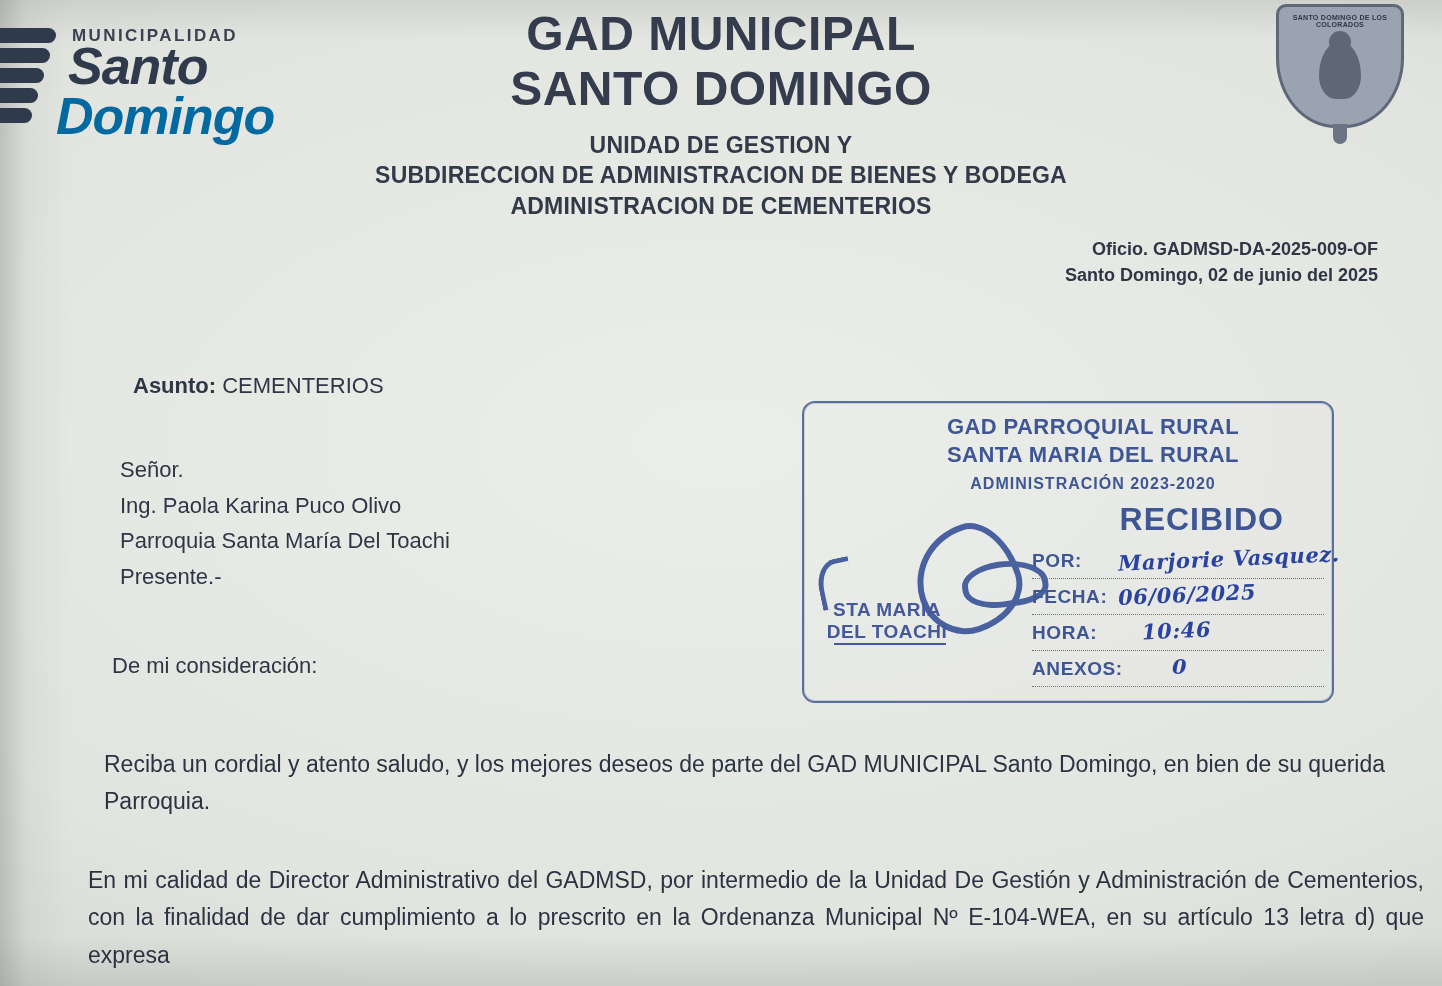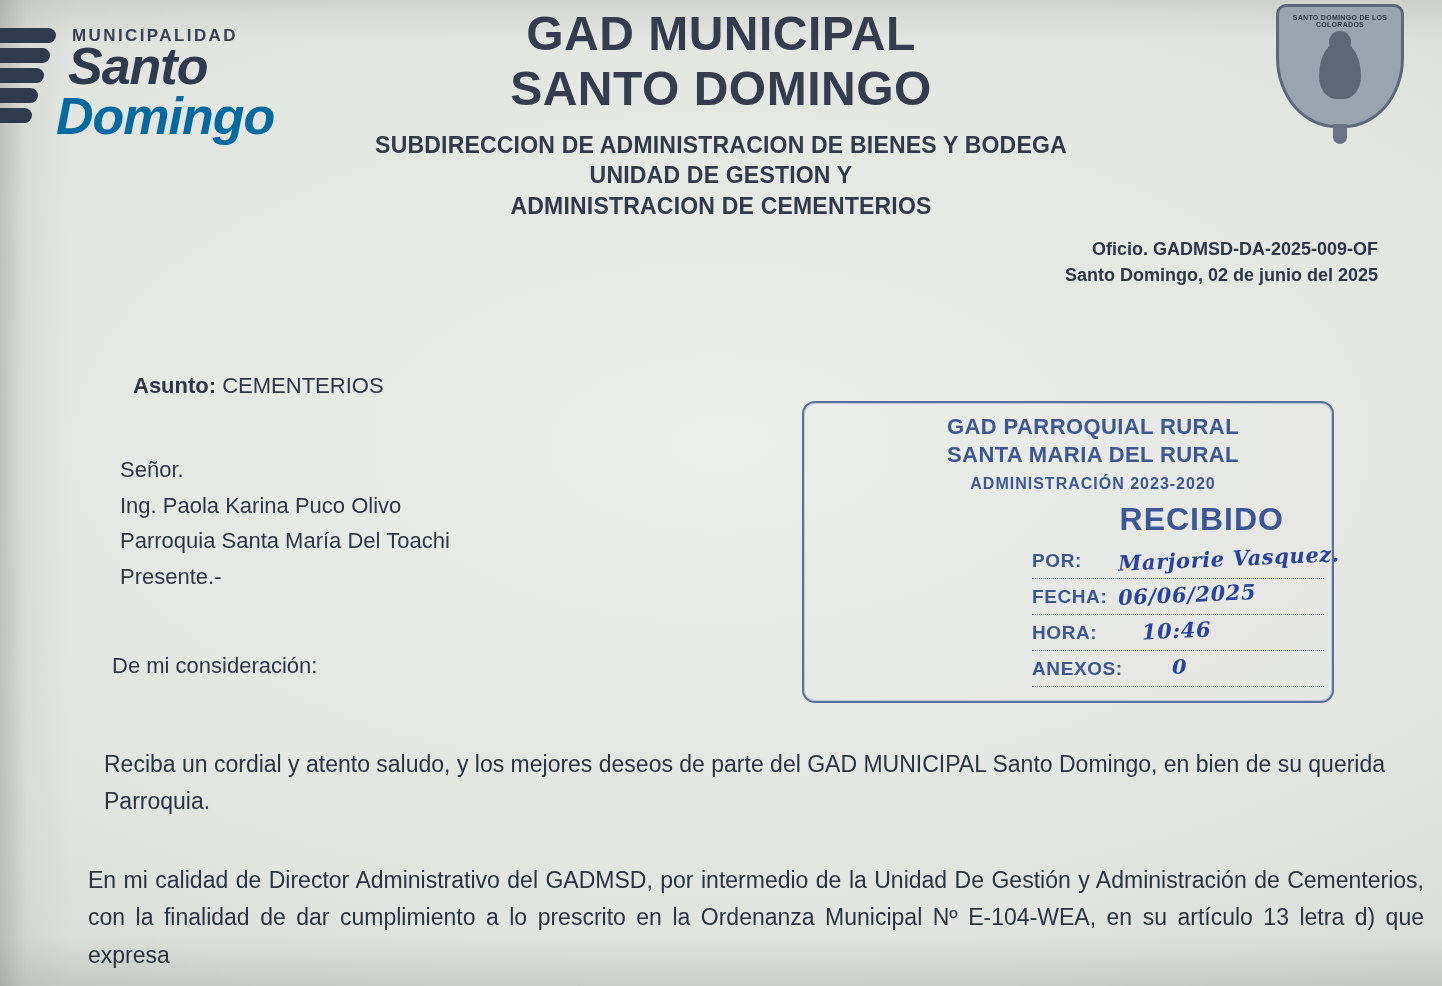--- a/index.html
+++ b/index.html
@@ -405,22 +405,22 @@
 
   <div class="shield">
     <div class="body">
       <div class="arc-text">SANTO DOMINGO DE LOS COLORADOS</div>
       <div class="fig"></div>
     </div>
     <div class="tail"></div>
   </div>
 
   <div class="subhead">
+    <div>UNIDAD DE GESTION Y</div>
     <div>SUBDIRECCION DE ADMINISTRACION DE BIENES Y BODEGA</div>
-    <div>UNIDAD DE GESTION Y</div>
     <div>ADMINISTRACION DE CEMENTERIOS</div>
   </div>
 
   <div class="oficio">
     <div>Oficio. GADMSD-DA-2025-009-OF</div>
     <div>Santo Domingo, 02 de junio del 2025</div>
   </div>
 
   <div class="asunto">
     <b>Asunto:</b>
@@ -440,20 +440,27 @@
   <div class="para2">En mi calidad de Director Administrativo del GADMSD, por intermedio de la Unidad De Gestión y Administración de Cementerios, con la finalidad de dar cumplimiento a lo prescrito en la Ordenanza Municipal Nº E-104-WEA, en su artículo 13 letra d) que expresa</div>
 
   <div class="stamp">
     <div class="s-title">
       <div>GAD PARROQUIAL RURAL</div>
       <div>SANTA MARIA DEL RURAL</div>
     </div>
     <div class="s-sub">ADMINISTRACIÓN 2023-2020</div>
     <div class="recibido">RECIBIDO</div>
 
+    <div class="emblem">
+      <div class="bird"></div>
+      <div class="beak"></div>
+      <div class="leaf"></div>
+      <div class="e-line1">STA MARIA</div>
+      <div class="e-line2">DEL TOACHI</div>
+    </div>
 
     <div class="fields">
       <div class="frow por">
         <span class="lbl">POR:</span>
         <span class="val">Marjorie Vasquez.</span>
       </div>
       <div class="frow fecha">
         <span class="lbl">FECHA:</span>
         <span class="val">06/06/2025</span>
       </div>

